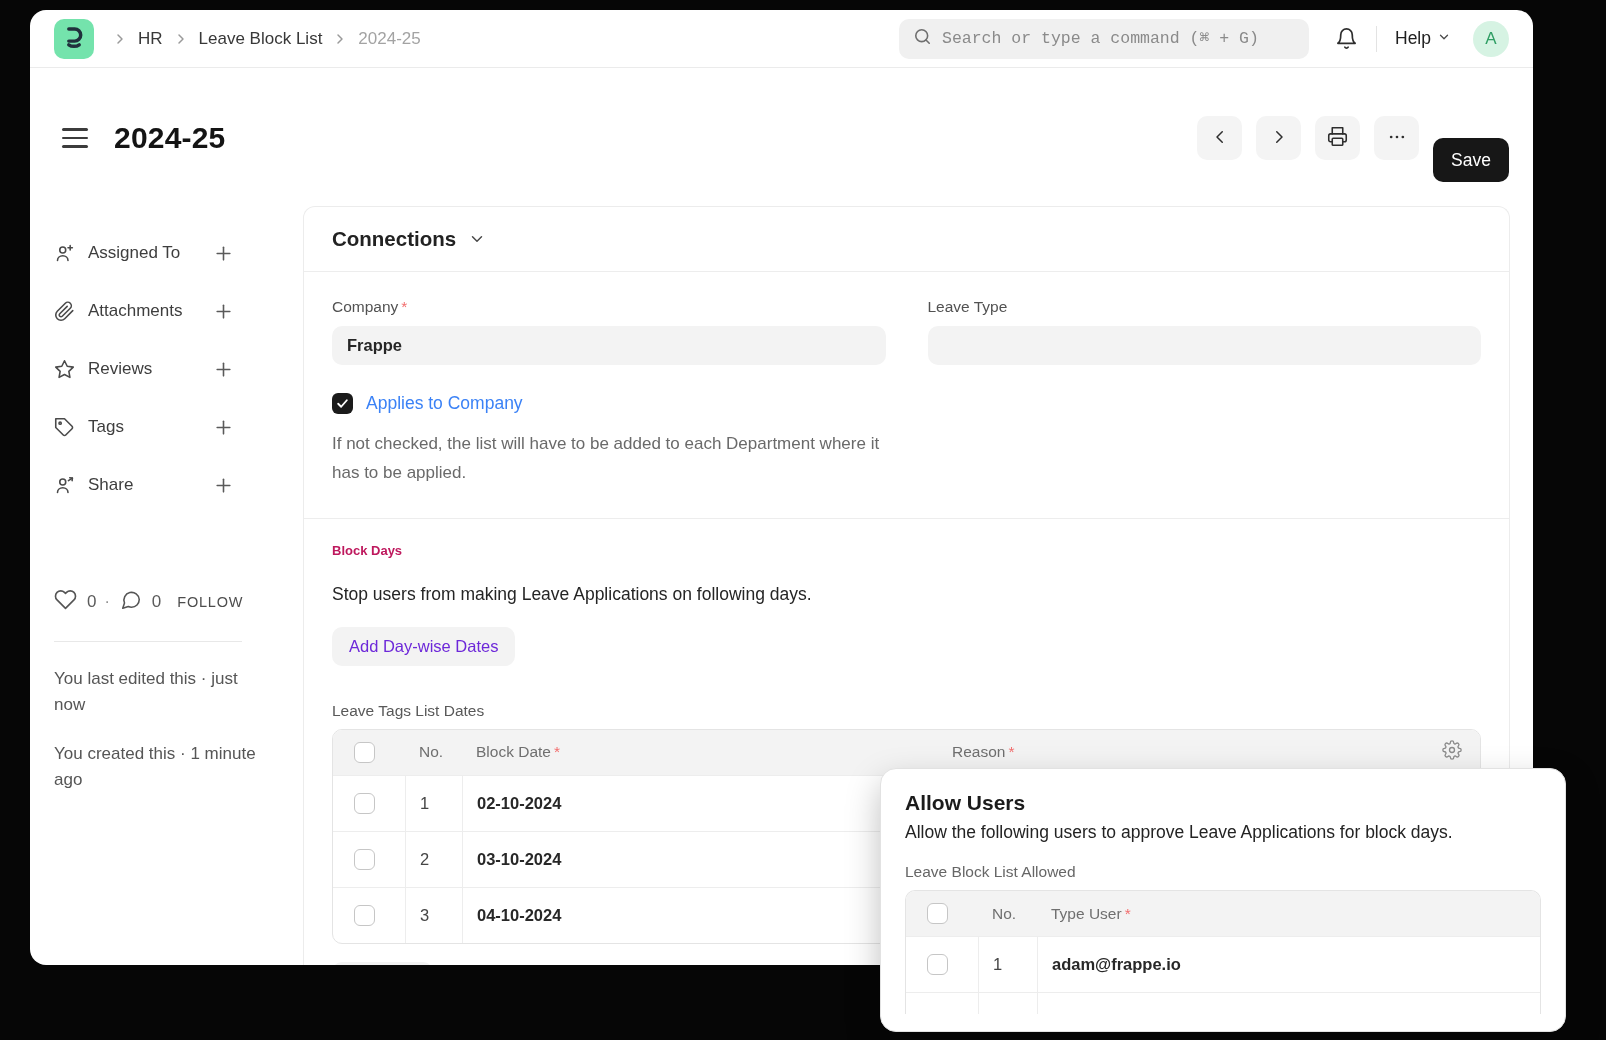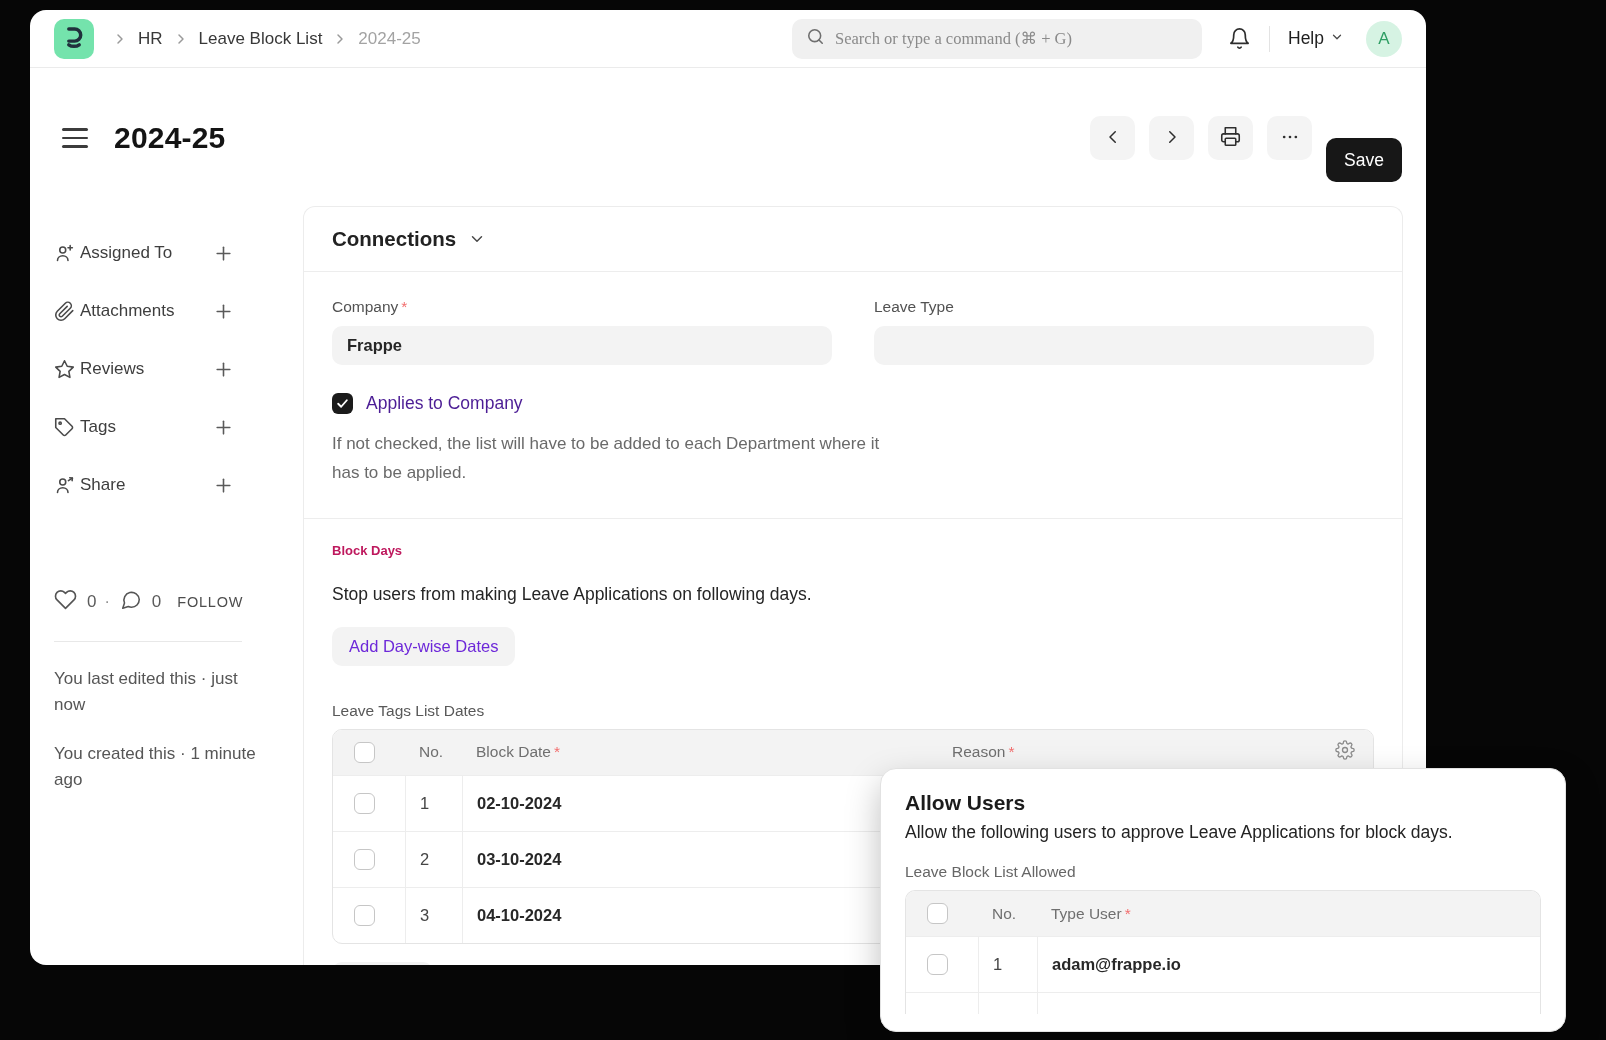--- a/index.html
+++ b/index.html
@@ -1,53 +1,53 @@
 <!DOCTYPE html>
 <html><head>
 <meta charset="utf-8">
 <style>
   * { margin:0; padding:0; box-sizing:border-box; }
   html,body { background:#000; }
   body { font-family:"Liberation Sans","DejaVu Sans",sans-serif; }
   .stage { position:relative; width:1606px; height:1040px; background:#060606; overflow:hidden; }
 
   
-  .app-window { position:absolute; left:30px; top:10px; width:1396px; height:955px;
+  .app-window { position:absolute; left:30px; top:10px; width:1503px; height:955px;
     background:#fff; border-radius:16px; overflow:hidden; }
 
   
   .navbar { height:58px; display:flex; align-items:center; padding:0 24px; border-bottom:1px solid #ebebeb; }
   .logo { width:40px; height:40px; border-radius:10px; background:#74e3ac; display:flex; align-items:center; justify-content:center; flex:0 0 auto; }
   .breadcrumb { display:flex; align-items:center; gap:10px; margin-left:18px; font-size:17px; }
   .crumb-sep { color:#9a9a9a; display:flex; }
   .crumb { color:#383838; font-weight:500; }
   .crumb.muted { color:#a3a3a3; }
   .nav-right { margin-left:auto; display:flex; align-items:center; }
   .searchbar { width:410px; height:40px; background:#f0f0f0; border-radius:10px; display:flex; align-items:center; gap:10px; padding:0 14px; color:#828282; }
-  .searchbar input { border:none; outline:none; background:transparent; font-family:Liberation Serif, serif; font-size:16.5px; color:#828282; width:100%; }
+  .searchbar input { border:none; outline:none; background:transparent; font-family:Liberation Mono, monospace; font-size:16.5px; color:#828282; width:100%; }
   .searchbar input::placeholder { color:#8a8a8a; }
   .bell { margin-left:26px; color:#3d3d3d; display:flex; }
   .vdivider { width:1px; height:26px; background:#e3e3e3; margin:0 18px; }
   .help { display:flex; align-items:center; gap:6px; font-size:17.5px; color:#1f1f1f; font-weight:500; }
   .avatar { width:36px; height:36px; border-radius:50%; background:#d6f3e3; color:#2f9e64; font-size:17px; font-weight:500; display:flex; align-items:center; justify-content:center; margin-left:22px; }
 
   
   .page-header { display:flex; align-items:center; padding:26px 24px 24px 24px; }
   .hamburger { display:flex; flex-direction:column; gap:6px; width:26px; cursor:pointer; margin-left:8px; }
   .hamburger span { height:2.5px; background:#3c3c3c; border-radius:2px; }
   .page-title { font-size:30px; font-weight:700; color:#141414; margin-left:26px; letter-spacing:.2px; }
   .header-actions { margin-left:auto; display:flex; align-items:center; gap:14px; }
   .icon-btn { width:45px; height:44px; border-radius:10px; background:#f4f4f4; border:none; display:flex; align-items:center; justify-content:center; color:#2e2e2e; cursor:pointer; }
   .save-btn { height:44px; padding:0 18px; border:none; border-radius:10px; background:#171717; color:#fff; font-family:inherit; font-size:17.5px; font-weight:500; cursor:pointer;margin-top:44px; }
 
   
   .content { display:flex; align-items:stretch; height:calc(100% - 142px); }
   .sidebar { width:273px; flex:0 0 auto; padding:18px 0 0 24px; }
   .side-item { display:flex; align-items:center; height:58px; padding-right:70px; color:#3e3e3e; }
-  .side-item .lbl { font-size:17px; margin-left:5px; color:#3e3e3e; }
+  .side-item .lbl { font-size:17px; margin-left:13px; color:#3e3e3e; }
   .side-item .grow { flex:1; }
   .side-icon { color:#4a4a4a; display:flex; }
   .plus { color:#5a5a5a; display:flex; cursor:pointer; }
   .likes-row { display:flex; align-items:center; margin-top:74px; color:#565656; padding-right:46px; }
   .likes-row .cnt { font-size:17px; margin:0 8px 0 10px; color:#5b5b5b; }
   .likes-row .dot { color:#8a8a8a; margin-right:10px; }
   .follow { font-size:14.5px; letter-spacing:.8px; color:#4d4d4d; font-weight:500; margin-left:8px; cursor:pointer;text-align:right; }
   .side-div { border:none; border-top:1px solid #e8e8e8; width:188px; margin:26px 0 24px 0; }
   .meta-text { width:208px; font-size:17px; line-height:1.55; color:#565656; margin-bottom:22px; }
 
@@ -57,21 +57,21 @@
   .card-header .t { font-size:20.5px; font-weight:700; color:#222; }
   .chev { color:#4a4a4a; display:flex; cursor:pointer; }
 
   .form-section { padding:26px 28px 30px 28px; }
   .form-grid { display:grid; grid-template-columns:1fr 1fr; column-gap:42px; }
   .field label { display:block; font-size:15.5px; color:#525252; margin-bottom:10px; }
   .req { color:#f26d6d; margin-left:3px; }
   .input-box { height:39px; background:#f3f3f3; border-radius:10px; display:flex; align-items:center; padding:0 15px; font-size:16.5px; font-weight:600; color:#262626; }
   .checkbox-row { display:flex; align-items:center; gap:13px; margin-top:28px; }
   .checkbox { width:21px; height:21px; border-radius:6px; background:#1b1b1b; display:flex; align-items:center; justify-content:center; color:#fff; cursor:pointer; }
-  .checkbox-row .clabel { font-size:17.5px; color:#4c1d95; }
+  .checkbox-row .clabel { font-size:17.5px; color:#3b82f6; }
   .help-text { margin-top:16px; max-width:565px; font-size:17px; line-height:1.7; color:#6a6a6a; }
 
   .section-div { border:none; border-top:1px solid #ededed; }
   .block-days { padding:24px 28px 0 28px; }
   .block-days h2 { font-size:13px; font-weight:700; color:#be185d; }
   .bd-desc { margin-top:26px; font-size:17.5px; color:#252525; }
   .gray-btn { margin-top:22px; display:inline-flex; align-items:center; height:39px; padding:0 17px; background:#f3f3f3; border:none; border-radius:10px; font-family:inherit; font-size:16.5px; color:#6d28d9; cursor:pointer; }
   .tbl-label { margin-top:36px; font-size:15.5px; color:#595959; }
 
   .tbl { margin-top:9px; border:1px solid #e4e4e4; border-radius:10px; overflow:hidden; background:#fff; }

